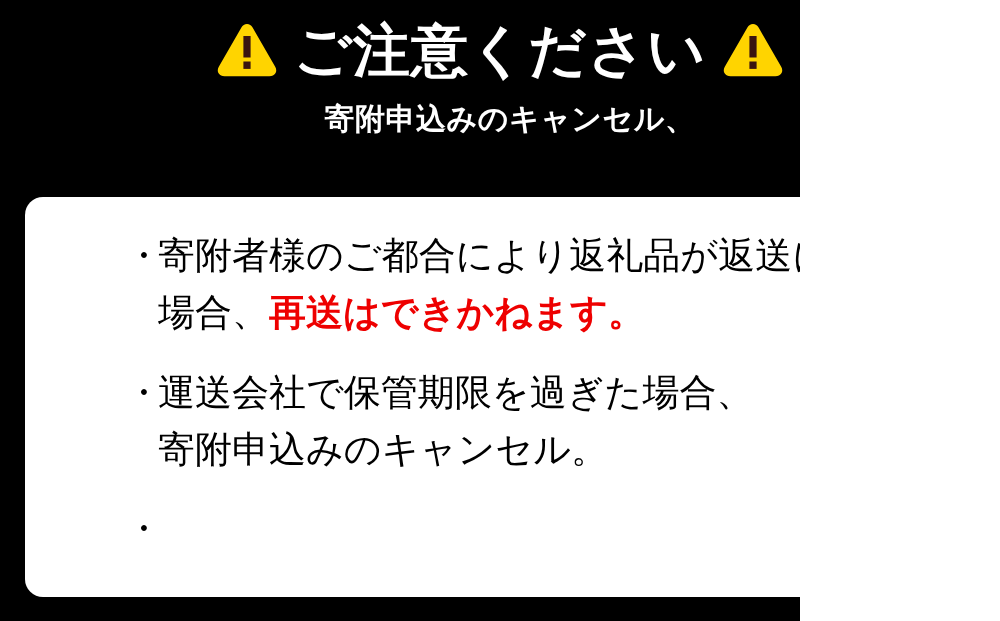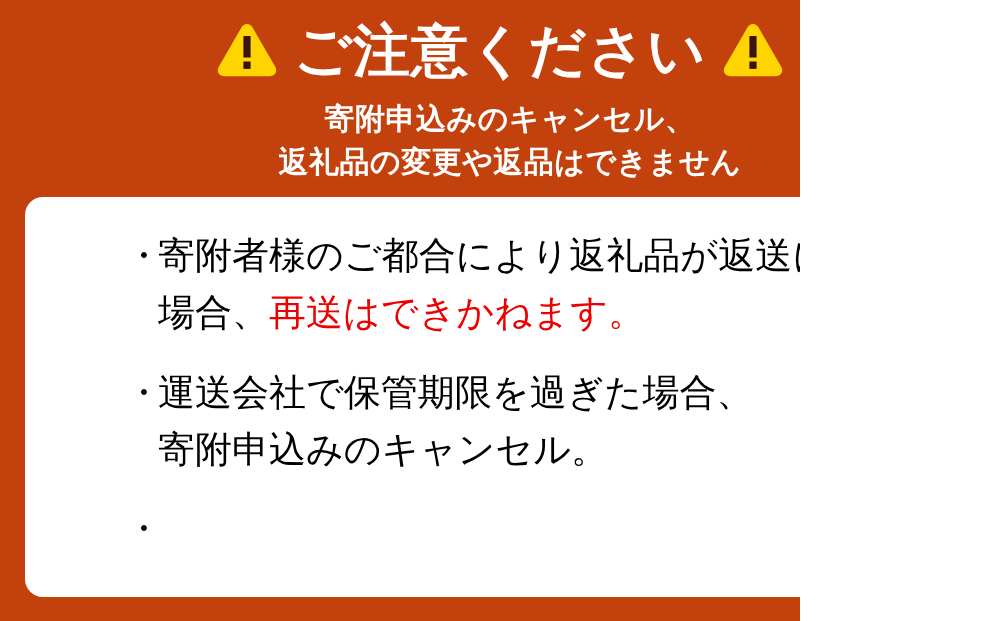--- a/index.html
+++ b/index.html
@@ -11,21 +11,21 @@
     width: 1000px;
     height: 621px;
     overflow: hidden;
     font-family: "Liberation Sans", "DejaVu Sans", sans-serif;
   }
 
   #poster {
     position: relative;
     width: 800px;
     height: 621px;
-    background: #c2410c;
+    background: #000000;
     box-sizing: border-box;
     overflow: hidden;
   }
 
   
   .header {
     position: absolute;
     left: 0;
     top: 14px;
     width: 1000px;
@@ -105,21 +105,21 @@
     line-height: 1.55;
     color: #000000;
   }
 
   .note-line {
     display: block;
     white-space: nowrap;
     margin-left: 20px;
   }
 
-  .seg-red { color: #ee0000; }
+  .seg-red { color: #ee0000; font-weight: bold; }
   .seg-black { color: #000000; }
 </style>
 </head>
 <body>
 
 <div id="poster">
 
   <div class="header">
 
     <div class="title-row">
@@ -135,21 +135,20 @@
       <svg class="warn-icon" viewBox="0 0 62 58">
         <path d="M31 3 C33.4 3 35.3 4.3 36.6 6.5 L59.2 45.8 C60.5 48.1 60.6 50.4 59.4 52.3 C58.2 54.2 56.1 55.2 53.4 55.2 L8.6 55.2 C5.9 55.2 3.8 54.2 2.6 52.3 C1.4 50.4 1.5 48.1 2.8 45.8 L25.4 6.5 C26.7 4.3 28.6 3 31 3 Z" fill="#ffd400"></path>
         <rect x="27.4" y="15" width="7.2" height="21.5" fill="#3a1410"></rect>
         <rect x="27.4" y="40.5" width="7.2" height="7.4" fill="#3a1410"></rect>
       </svg>
 
     </div>
 
     <div class="subtitle">
       <span class="subtitle-line">寄附申込みのキャンセル、</span>
-      <span class="subtitle-line">返礼品の変更や返品はできません</span>
     </div>
 
   </div>
 
   <div class="card">
     <ul class="notes" id="notes-list">
         <li class="note-item">
           <span class="note-bullet">・</span>
           <span class="note-line"><span class="seg-black">寄附者様のご都合により返礼品が返送になった</span></span>
           <span class="note-line"><span class="seg-black">場合、</span><span class="seg-red">再送はできかねます。</span></span>

